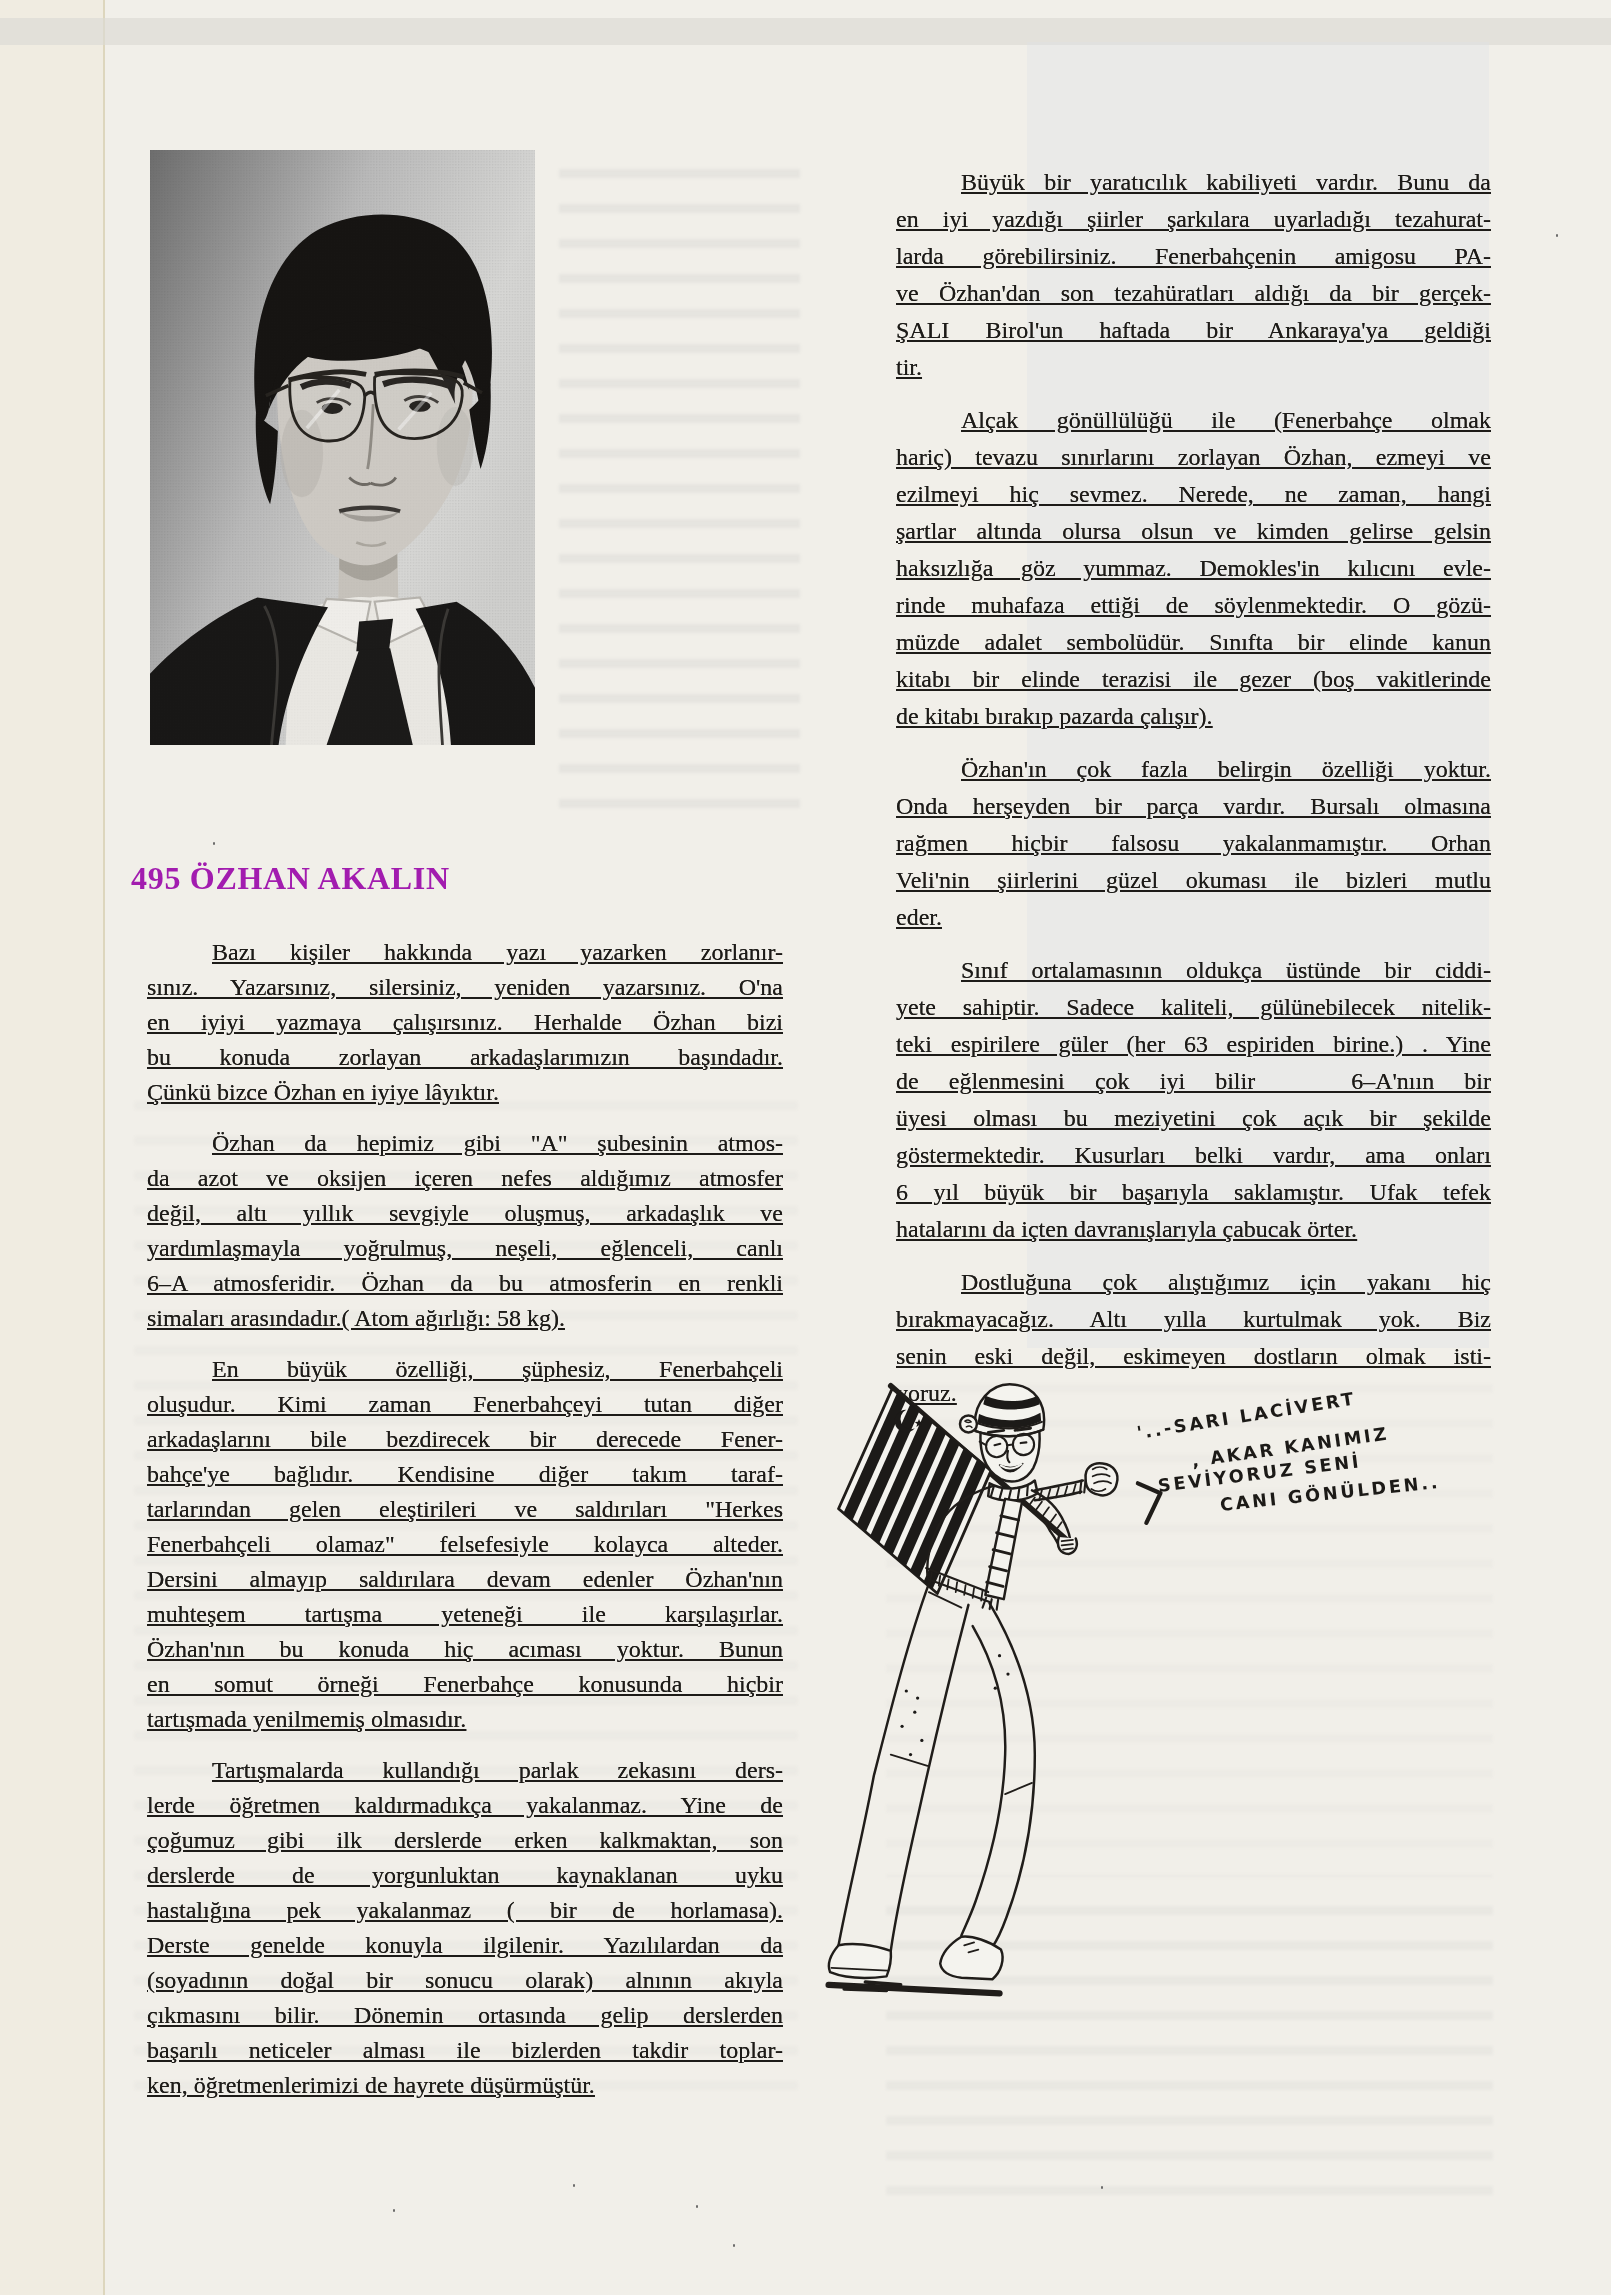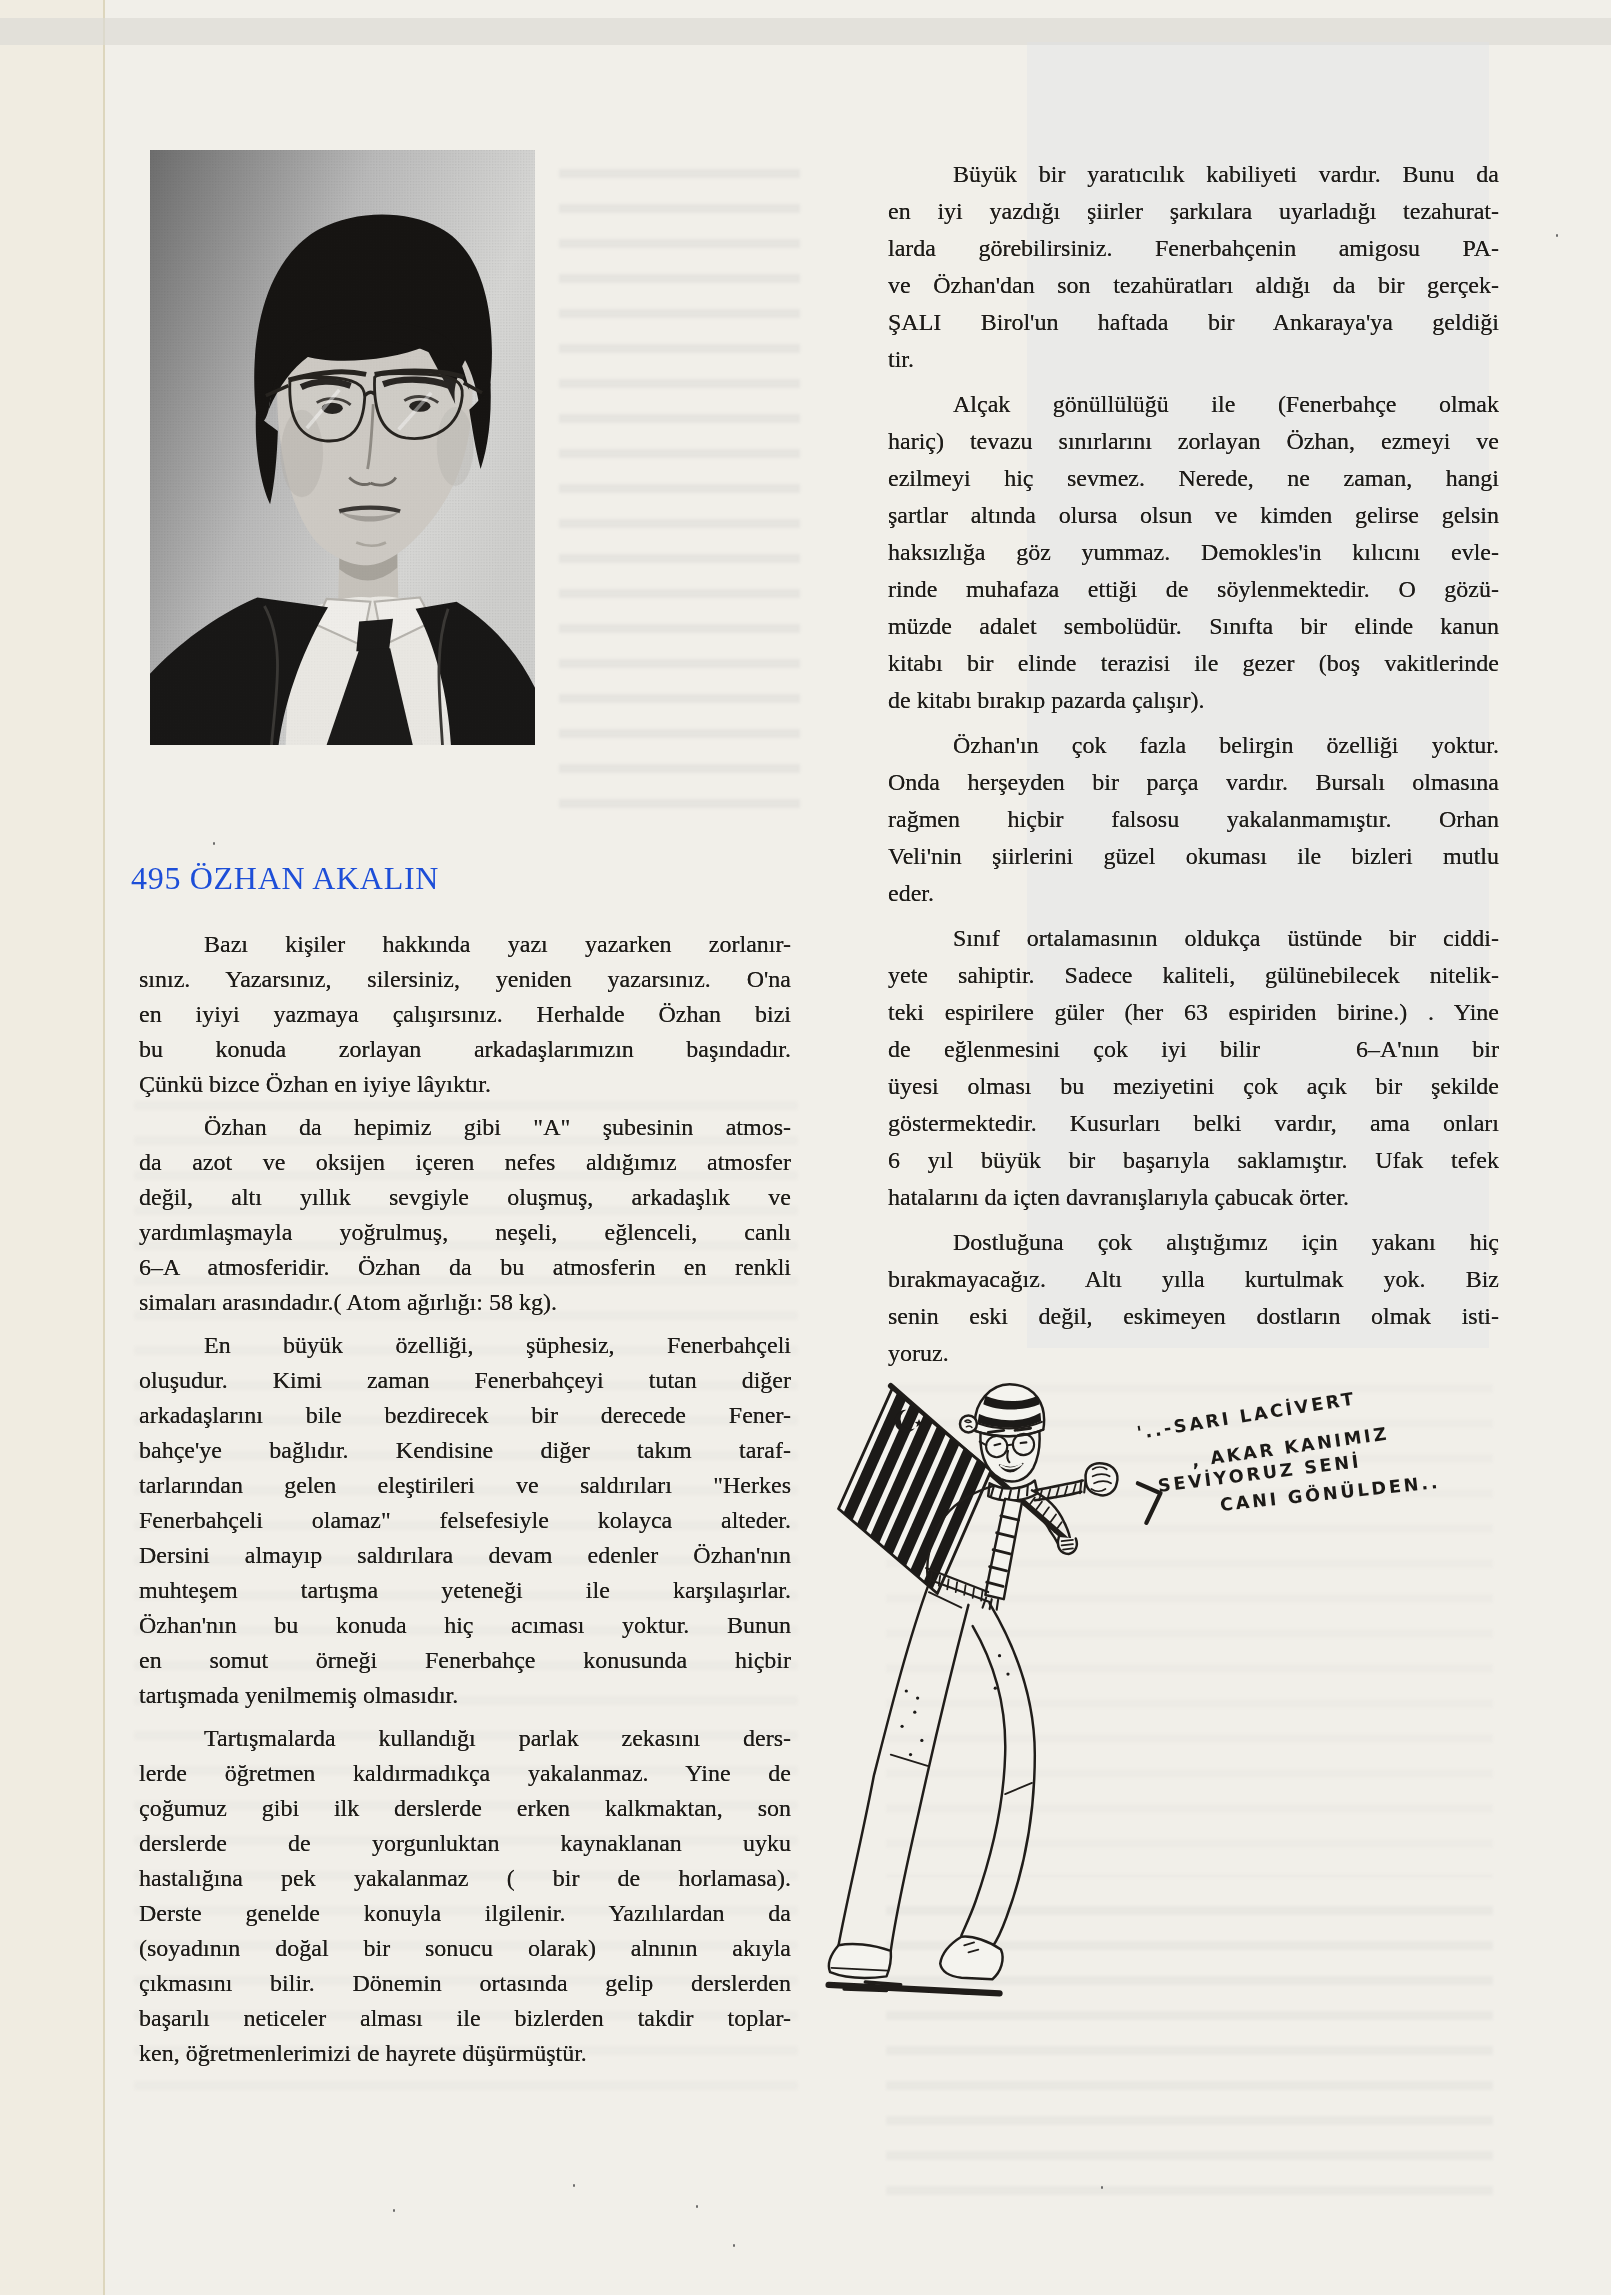--- a/index.html
+++ b/index.html
@@ -26,30 +26,30 @@
   #ghost-c{left:886px;top:1906px;width:607px;height:304px;opacity:.35;}
   #ghost-d{left:886px;top:1384px;width:607px;height:494px;opacity:.18;}
   .speck{position:absolute;width:2.1px;height:2.8px;background:#4a4a4a;border-radius:50%;opacity:.8;}
 
   
   #photo{position:absolute;left:150px;top:150px;width:385px;height:595px;}
 
   
   #page-title{
     position:absolute;left:131px;top:860px;
-    font-size:32px;font-weight:normal;letter-spacing:0.7px;color:#1d4ed8;
+    font-size:32px;font-weight:bold;letter-spacing:0.7px;color:#a21caf;
     white-space:nowrap;
   }
 
   
   .col{position:absolute;color:#1d1b18;font-size:24px;
        text-shadow:0 0 0.4px rgba(25,22,18,.85);}
   #left-col{left:131px;top:919px;width:668px;--lh:35px;}
   #right-col{left:880px;top:148px;width:627px;--lh:37px;}
-  .para{margin:8px;}
+  .para{margin:16px;text-decoration:underline;}
   .line{
     height:var(--lh);line-height:var(--lh);
     text-align:justify;text-align-last:justify;text-justify:inter-word;
     overflow:hidden;white-space:normal;
   }
   .line.first{text-indent:65px;}
   .line.last{text-align-last:left;}
 
   
   #drawing{position:absolute;left:823px;top:1359px;width:586px;height:664px;}

